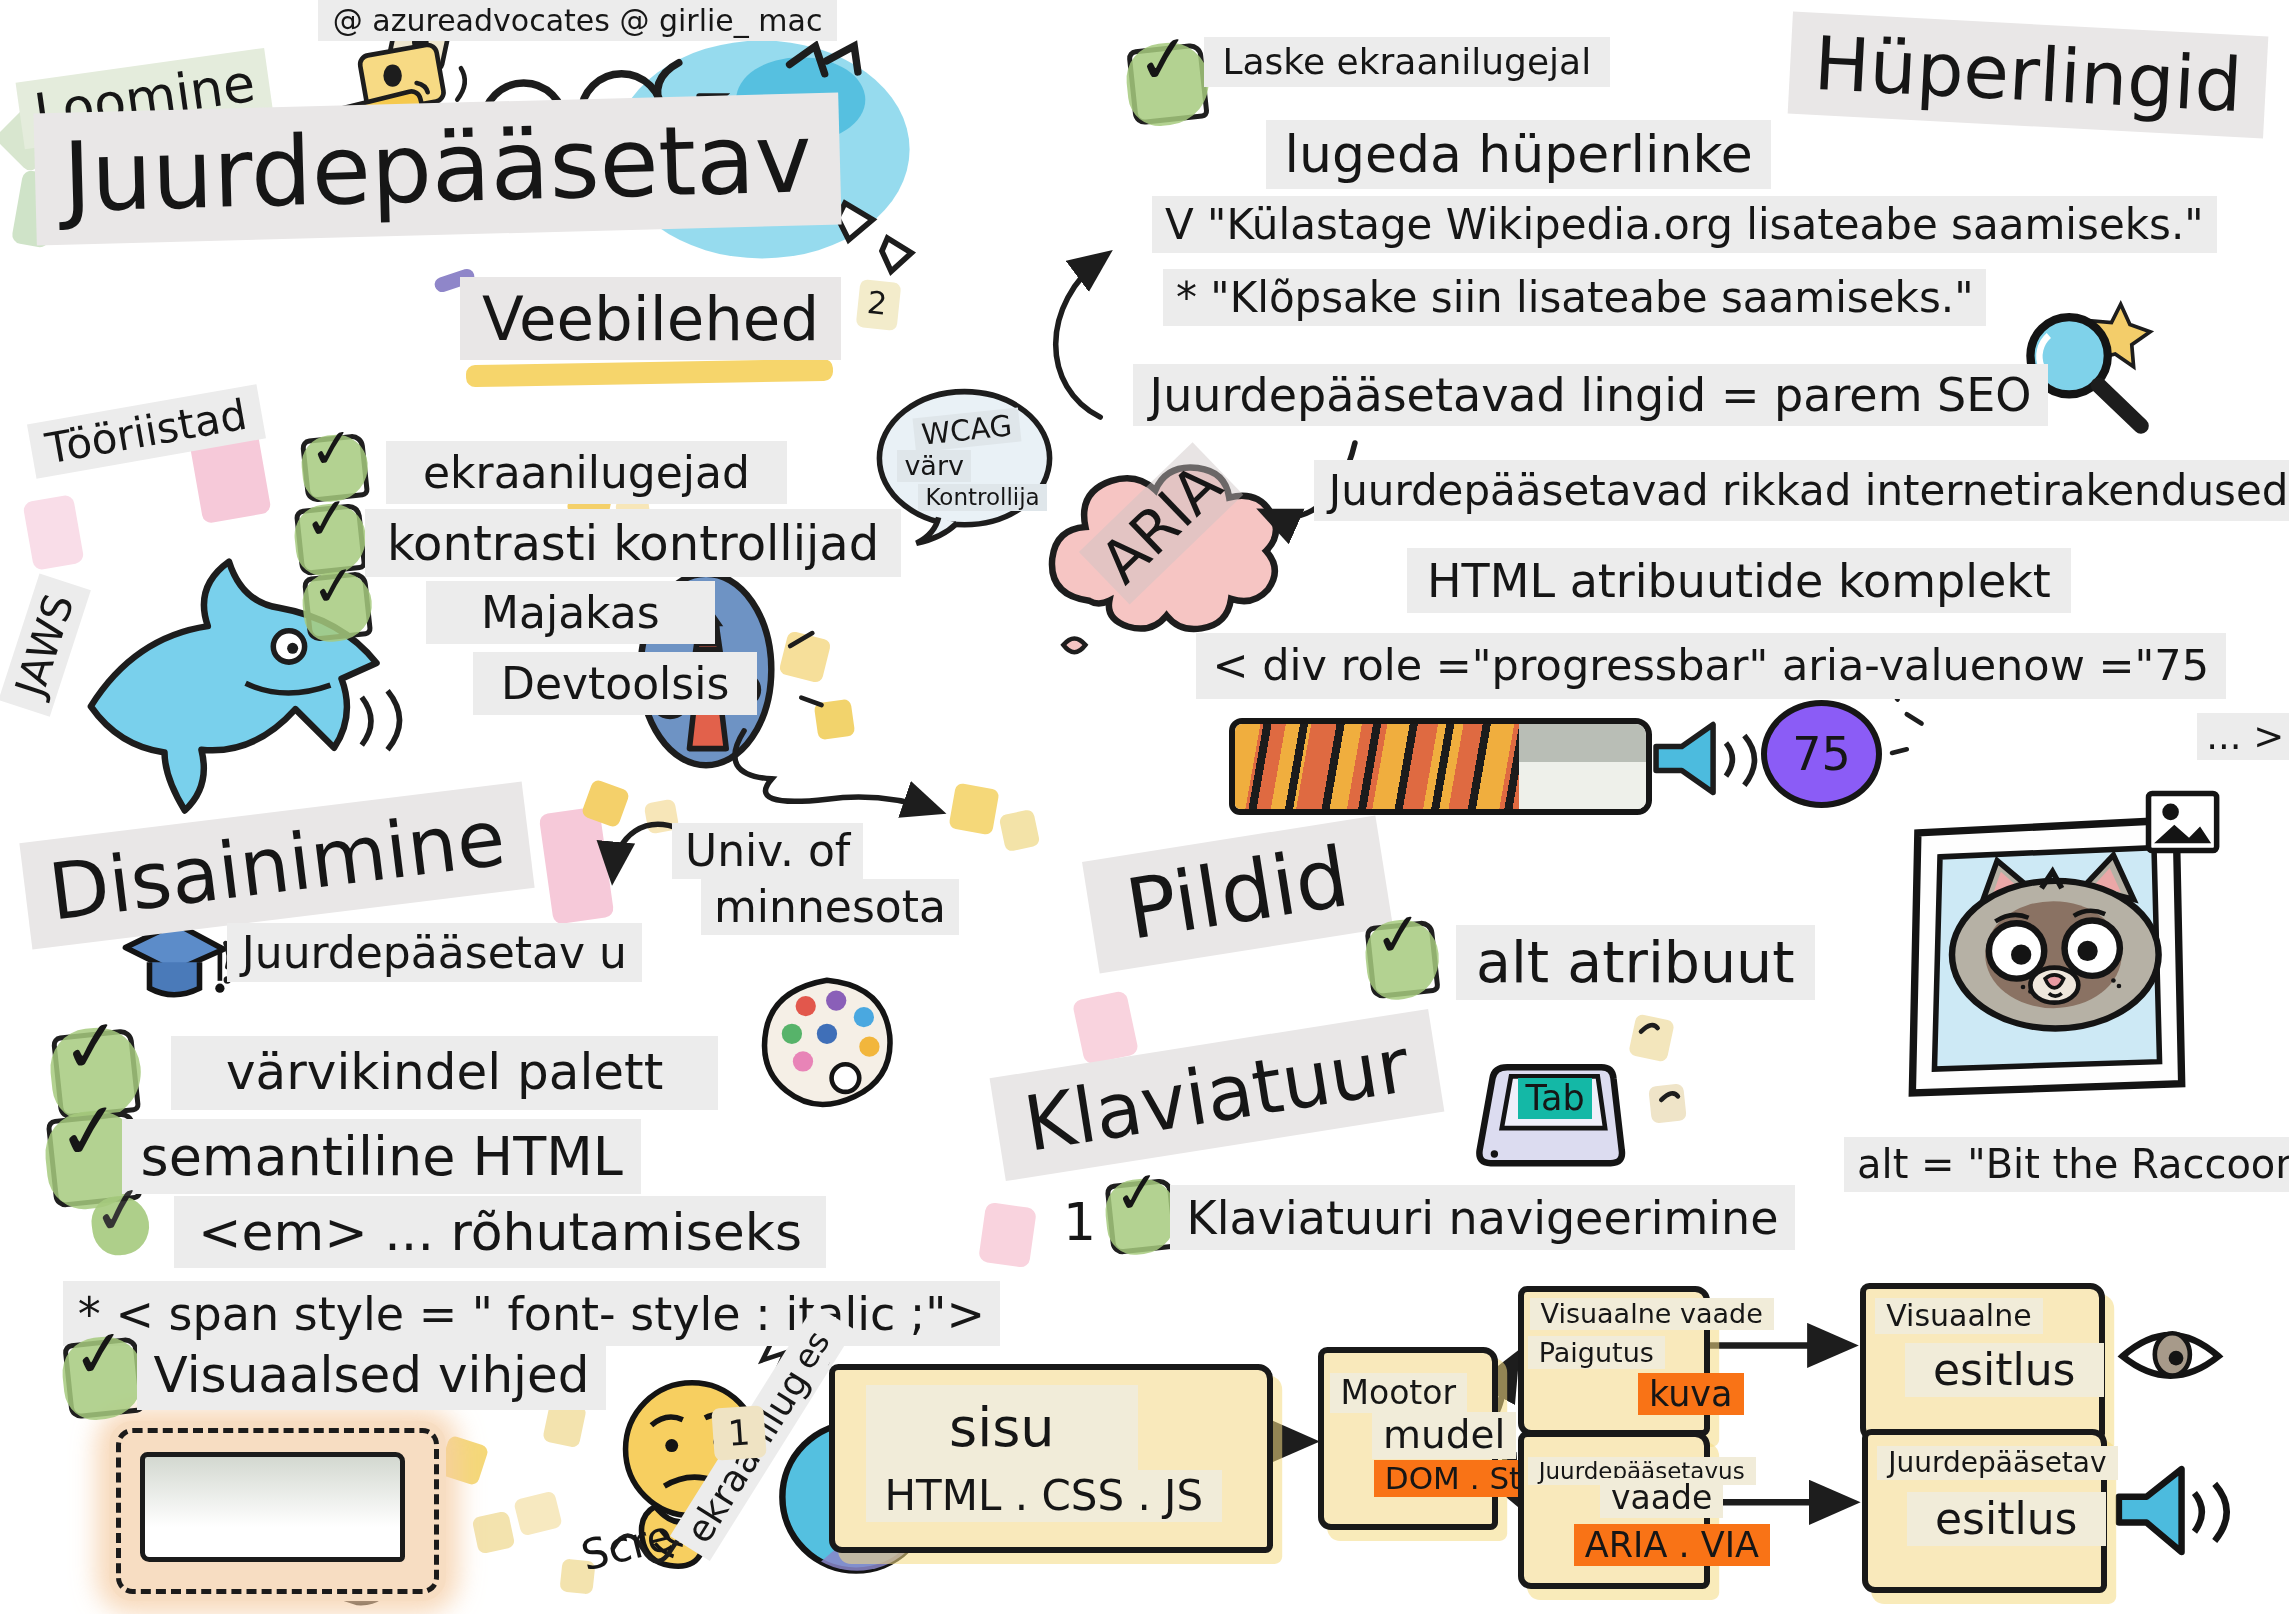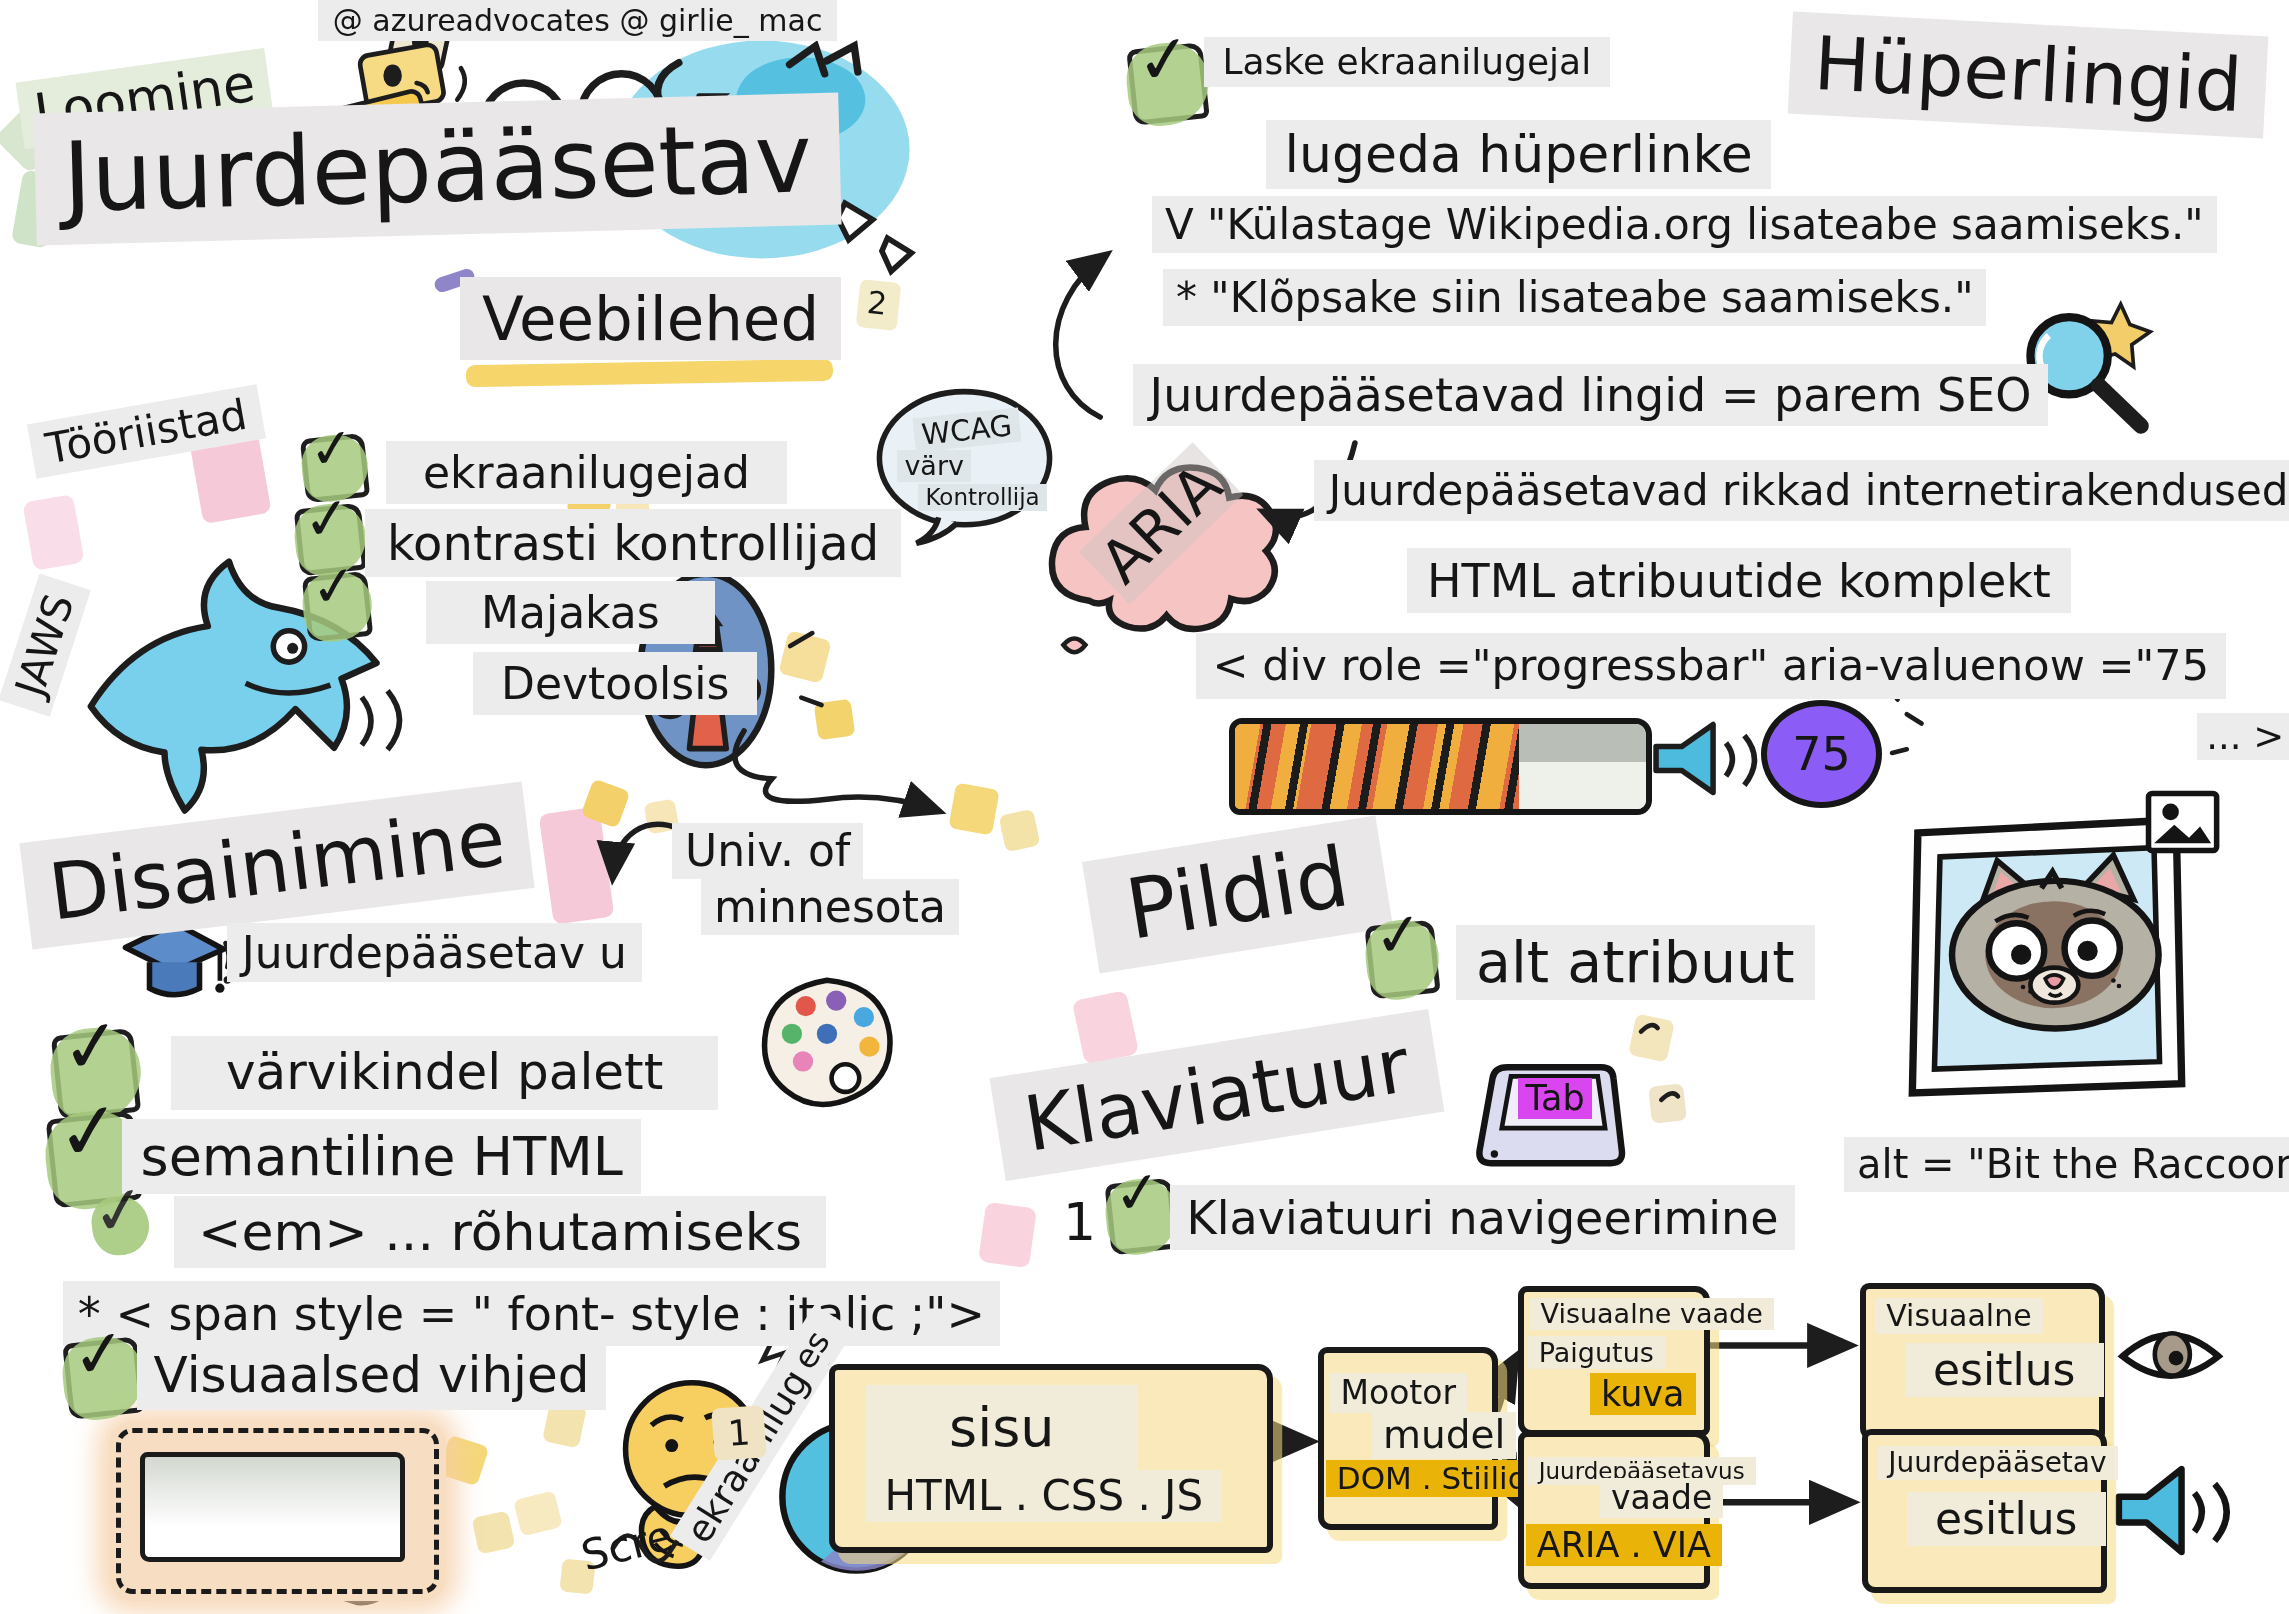--- a/index.html
+++ b/index.html
@@ -10,21 +10,21 @@
   .plain{background:none;padding:0;}
   .hl{position:absolute;border-radius:9.2px;}
   .sticky{position:absolute;background:#f2d879;border-radius:7.4px;}
   .cb{position:absolute;border:5.5px solid #1f1f1f;border-radius:9.2px 13px 7.4px 12px;transform:rotate(-6deg);}
   .cb::before{content:"";position:absolute;inset:-12%;background:#a6ca7e;opacity:.85;border-radius:48% 52% 58% 42%;z-index:-1;}
   .cb .tick{position:absolute;left:6%;top:-36%;line-height:1;}
   .tickblob{position:absolute;background:#a6ca7e;border-radius:46% 54% 52% 48%;transform:rotate(-8deg);opacity:.9;}
   .tickblob .tick{position:absolute;left:4%;top:-30%;line-height:1;color:#1f1f1f;}
   .fbox{position:absolute;border:6.5px solid #191919;background:#f9e9bb;border-radius:9.2px 14.8px 7.4px 13px;box-shadow:9.2px 11px 0 0 rgba(244,218,130,.55);}
   .fs{position:absolute;background:#f1ecd9;padding:0.9px 11px;white-space:nowrap;line-height:1.15;}
-  .fs.dark{background:#eab308;}
+  .fs.dark{background:#f97316;margin-left:48px;}
   .pbar{position:absolute;border:6.5px solid #161616;border-radius:13px 16.6px 14.8px 11px;overflow:hidden;background:#fff;}
   .pbar .fill{position:absolute;left:0;top:0;bottom:0;width:69%;
     background-image:repeating-linear-gradient(100deg,rgba(0,0,0,0) 0 28px,#1c1c1c 28px 36px),
                      repeating-linear-gradient(100deg,#f0ae3e 0 25px,#df6a41 25px 50px);}
   .pbar .cap{position:absolute;left:69%;top:0;bottom:0;right:0;background:linear-gradient(180deg,#b9beb6 0 45%,#eef0ea 45%);}
   .badge{position:absolute;border:6.5px solid #161616;border-radius:50%;background:#8b5cf6;display:flex;align-items:center;justify-content:center;}
   .input-glow{position:absolute;background:#f7ddc2;border-radius:24px;box-shadow:0 0 24px 13px rgba(245,205,165,.75);}
   .input-dash{position:absolute;inset:7.4px;border:5.5px dashed #1b1b1b;border-radius:16.6px;}
   .input-box{position:absolute;inset:31px 41px 39px 31px;background:linear-gradient(180deg,#d3d8d0,#ffffff 70%);border:5.5px solid #1b1b1b;border-radius:7.4px 9.2px 5.5px 9.2px;}
   svg{display:block;}
@@ -332,21 +332,21 @@
   <div class="lbl" style="left:137px;top:1340px;font-size:50px;padding:5.5px 16.6px">Visuaalsed vihjed</div>
 
   <div class="lbl" style="left:1089px;top:838px;font-size:83px;padding:7.4px 37px;transform:rotate(-9deg);background:#e9e7e7">Pildid</div>
   <div class="cb" style="left:1368px;top:923px;width:59px;height:63px;font-size:59px">
       <span class="tick">✓</span>
     </div>
   <div class="lbl" style="left:1456px;top:925px;font-size:57px;padding:3.7px 20px">alt atribuut</div>
   <div class="lbl" style="left:1844px;top:1137px;font-size:40px;padding:3.7px 13px">alt = "Bit the Raccoon"</div>
 
   <div class="lbl" style="left:995px;top:1043px;font-size:76px;padding:7.4px 28px;transform:rotate(-9deg);background:#e9e7e7">Klaviatuur</div>
-  <span class="lbl" style="left:1518px;top:1078px;font-size:35px;padding:0 7.4px;background:#d946ef">Tab</span>
+  <span class="lbl" style="left:1518px;top:1078px;font-size:35px;padding:0 7.4px;background:#14b8a6">Tab</span>
   <span class="abs plain" style="left:1063px;top:1192px;font-size:52px">1</span>
   <div class="cb" style="left:1108px;top:1181px;width:57px;height:61px;font-size:57px">
       <span class="tick">✓</span>
     </div>
   <div class="lbl" style="left:1170px;top:1185px;font-size:46px;padding:5.5px 16.6px">Klaviatuuri navigeerimine</div>
 
   <span class="abs plain" style="left:581px;top:1521px;font-size:42px;transform:rotate(-14deg)">Scre</span>
   <span class="lbl" style="left:690px;top:1525px;font-size:37px;padding:1.8px 11px;transform:rotate(-58deg);transform-origin:left center">ekraanilugeja</span>
   <span class="lbl" style="left:784px;top:1329px;font-size:33px;padding:1.8px 9.2px;transform:rotate(-58deg)">es</span>
   <div class="sticky" style="left:713px;top:1407px;width:52px;height:52px;transform:rotate(-4deg);background:#efe3c3">

